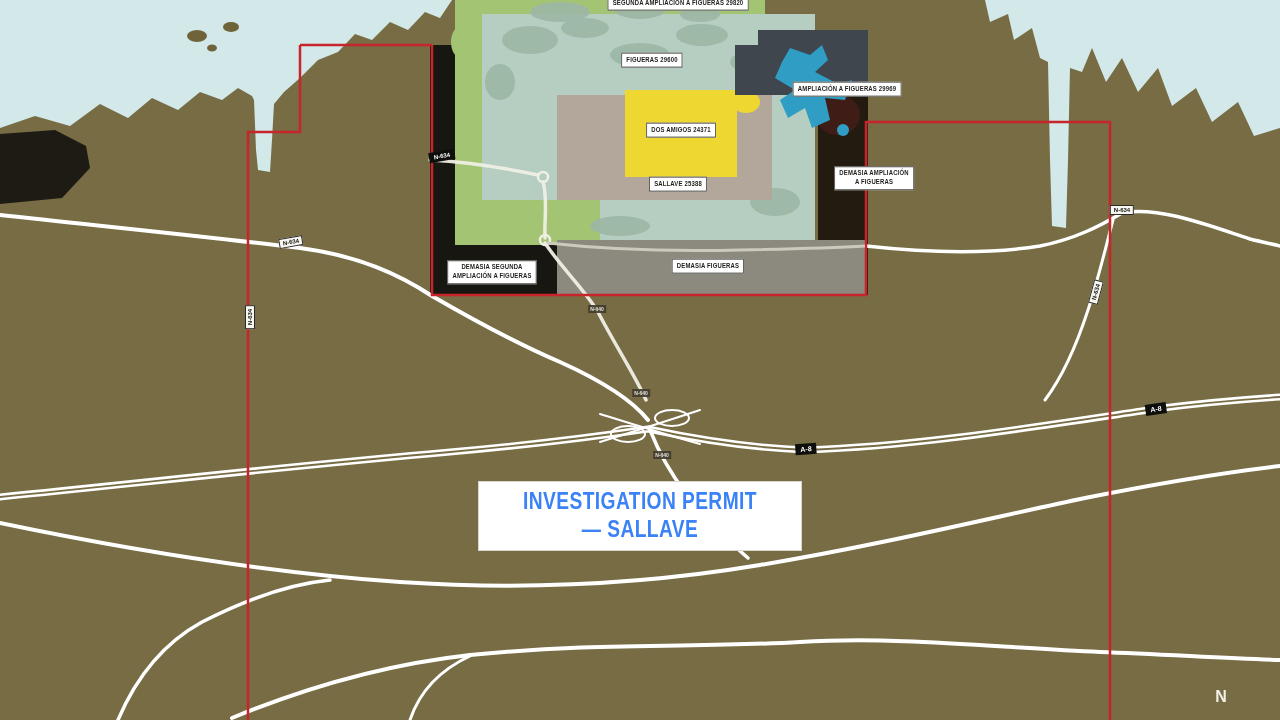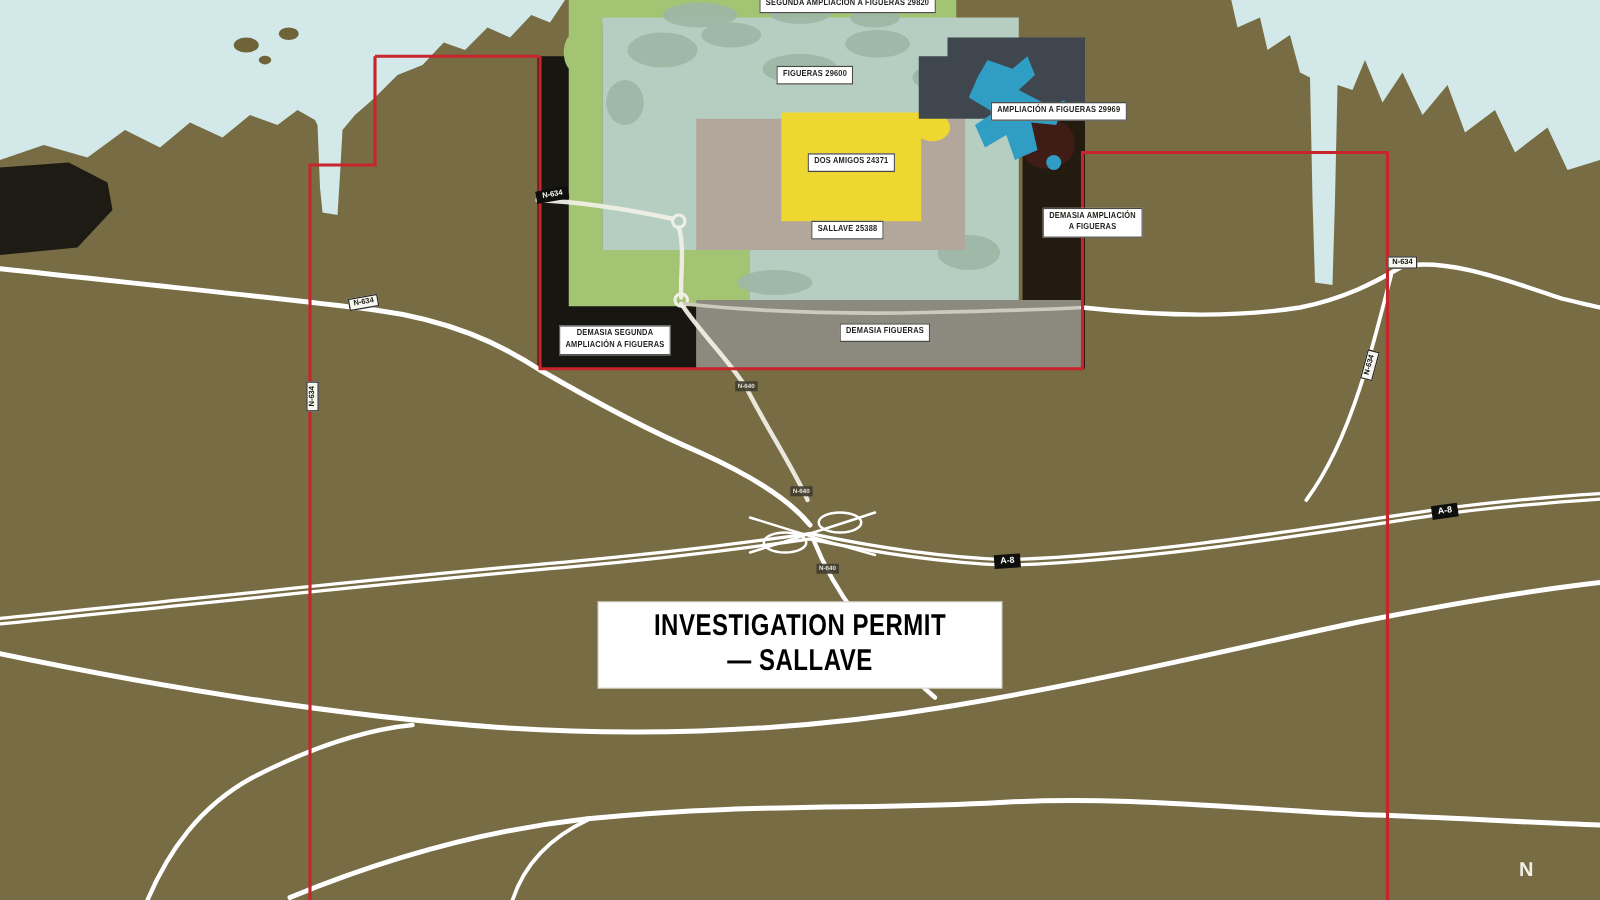--- a/index.html
+++ b/index.html
@@ -11,21 +11,21 @@
        font-weight:bold;white-space:nowrap;text-align:center;line-height:1.25;
        padding:2px 5px;font-size:7px;letter-spacing:.2px;}
   .lbl .ln{white-space:nowrap;}
 
   .badge{position:absolute;font-weight:bold;white-space:nowrap;text-align:center;}
   .badge-light{background:#f7f6f0;color:#15150f;border:1px solid #2c2c26;
                font-size:6px;padding:1px 3px;}
   .badge-dark{background:#0e0e0c;color:#ffffff;font-size:7px;padding:2px 5px;}
   .badge-small{background:rgba(66,61,48,.92);color:#e3e0d2;font-size:5px;padding:1px 2px;}
 
-  .map-title{position:absolute;background:#ffffff;color:#000000;
+  .map-title{position:absolute;background:#ffffff;color:#3b82f6;
              width:322px;padding:5px 0 7px 0;text-align:center;
              box-shadow:0 0 0 1px #d8d6cd;}
   .map-title .inner{display:inline-block;font-size:24px;font-weight:bold;
              letter-spacing:.5px;transform:scaleX(.8);}
 
   .compass{position:absolute;color:#f2f0e6;font-size:16px;font-weight:bold;}
 </style>
 </head>
 <body>
 

